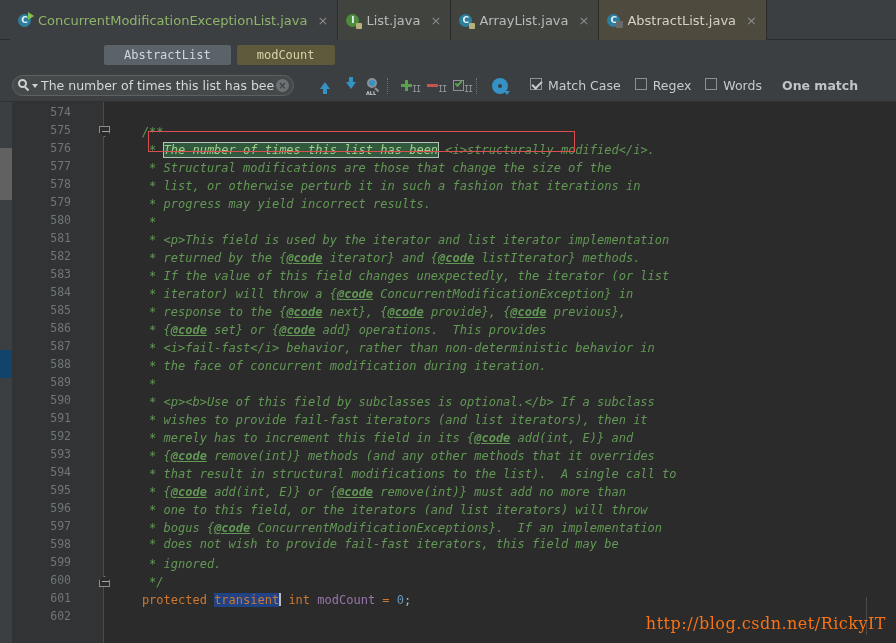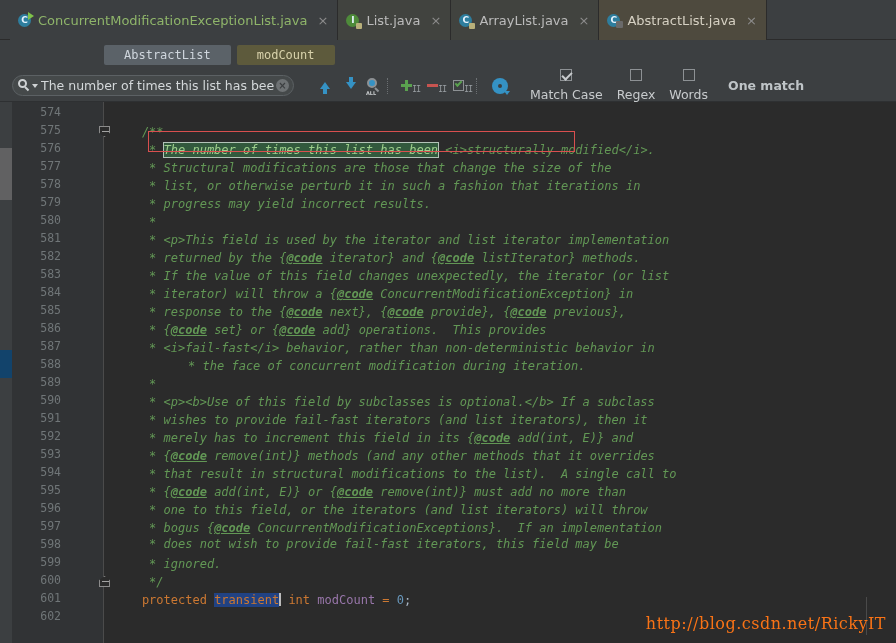--- a/index.html
+++ b/index.html
@@ -137,21 +137,21 @@
     font-family:"DejaVu Sans Mono", monospace; letter-spacing:-1px;}
 
   .gear { position: relative; width: 16px; height: 16px; }
   .gear .gbody { position:absolute; left:2px; top:2px; width:12px; height:12px; border-radius:50%;
     background:#3592c4; box-shadow: 0 0 0 2px #3592c4; }
   .gear .ghole { position:absolute; left:6px; top:6px; width:4px; height:4px; border-radius:50%;
     background:#3c3f41; }
   .gear .gcaret { position:absolute; right:-2px; bottom:-1px; width:0; height:0;
     border-left:3px solid transparent; border-right:3px solid transparent; border-top:4px solid #3592c4; }
 
-  .cb-item { display: flex; align-items: center; gap: 6px; margin-left: 14px; cursor: pointer; flex-direction: column; }
+  .cb-item { display: flex; gap: 6px; margin-left: 14px; cursor: pointer; }
   .cbox { width: 12px; height: 12px; border: 1.5px solid #8d9194; background: #3c3f41; position: relative; }
   .cbox.checked::after {
     content:''; position:absolute; left:1px; top:1.5px; width:8px; height:4px;
     border-left:2px solid #c8cbcd; border-bottom:2px solid #c8cbcd; transform: rotate(-45deg);
   }
   .cb-label { font-size: 12.5px; color: #c8cbcd; white-space: nowrap; }
   .matchstat { margin-left: 20px; font-size: 12.5px; color: #bfc4c7; font-weight: bold; white-space: nowrap; }
 
   
   .editor {
@@ -162,21 +162,21 @@
     position: absolute; left: 0; top: 0; width: 12px; height: 541px; background: #3c3f41;
   }
   .mk-thumb { position: absolute; left: 0; width: 12px; background: #6e6e6e; opacity: .75; }
   .mk-blue  { position: absolute; left: 0; width: 12px; background: #12436b; }
 
   .gutter {
     position: absolute; left: 12px; top: 0; width: 92px; height: 541px;
     background: #313335; border-right: 1px solid #4b4b4b;
   }
   .lnum {
-    position: absolute; right: 42px; font-family: "DejaVu Sans Mono", monospace;
+    position: absolute; right: 32px; font-family: "DejaVu Sans Mono", monospace;
     font-size: 11.5px; color: #707678; text-align: right; width: 32px;
   }
   .foldmark {
     position: absolute; left: 87px; width: 11px; height: 11px;
     border: 1px solid #8b8b8b; background: #2b2b2b;
   }
   .foldmark.top { border-radius: 0; clip-path: polygon(0 0, 100% 0, 100% 62%, 50% 100%, 0 62%); }
   .foldmark.bot { clip-path: polygon(50% 0, 100% 38%, 100% 100%, 0 100%, 0 38%); }
   .foldmark i {
     position: absolute; left: 2px; top: 4px; width: 7px; height: 1px; background: #a3a3a3;
@@ -391,21 +391,21 @@
         <div class="cline" style="top: 75px; left: 44.1px;"><span class="cmt">* list, or otherwise perturb it in such a fashion that iterations in</span></div>
         <div class="cline" style="top: 93px; left: 44.1px;"><span class="cmt">* progress may yield incorrect results.</span></div>
         <div class="cline" style="top: 111px; left: 44.1px;"><span class="cmt">*</span></div>
         <div class="cline" style="top: 129px; left: 44.1px;"><span class="cmt">* &lt;p&gt;This field is used by the iterator and list iterator implementation</span></div>
         <div class="cline" style="top: 147px; left: 44.1px;"><span class="cmt">* returned by the {</span><span class="jdoc-link">@code</span><span class="cmt"> iterator} and {</span><span class="jdoc-link">@code</span><span class="cmt"> listIterator} methods.</span></div>
         <div class="cline" style="top: 165px; left: 44.1px;"><span class="cmt">* If the value of this field changes unexpectedly, the iterator (or list</span></div>
         <div class="cline" style="top: 183px; left: 44.1px;"><span class="cmt">* iterator) will throw a {</span><span class="jdoc-link">@code</span><span class="cmt"> ConcurrentModificationException} in</span></div>
         <div class="cline" style="top: 201px; left: 44.1px;"><span class="cmt">* response to the {</span><span class="jdoc-link">@code</span><span class="cmt"> next}, {</span><span class="jdoc-link">@code</span><span class="cmt"> provide}, {</span><span class="jdoc-link">@code</span><span class="cmt"> previous},</span></div>
         <div class="cline" style="top: 219px; left: 44.1px;"><span class="cmt">* {</span><span class="jdoc-link">@code</span><span class="cmt"> set} or {</span><span class="jdoc-link">@code</span><span class="cmt"> add} operations.  This provides</span></div>
         <div class="cline" style="top: 237px; left: 44.1px;"><span class="cmt">* &lt;i&gt;fail-fast&lt;/i&gt; behavior, rather than non-deterministic behavior in</span></div>
-        <div class="cline" style="top: 255px; left: 44.1px; margin-left: 39px;"><span class="cmt">* the face of concurrent modification during iteration.</span></div>
+        <div class="cline" style="top: 255px; left: 44.1px;"><span class="cmt">* the face of concurrent modification during iteration.</span></div>
         <div class="cline" style="top: 273px; left: 44.1px;"><span class="cmt">*</span></div>
         <div class="cline" style="top: 291px; left: 44.1px;"><span class="cmt">* &lt;p&gt;&lt;b&gt;Use of this field by subclasses is optional.&lt;/b&gt; If a subclass</span></div>
         <div class="cline" style="top: 309px; left: 44.1px;"><span class="cmt">* wishes to provide fail-fast iterators (and list iterators), then it</span></div>
         <div class="cline" style="top: 327px; left: 44.1px;"><span class="cmt">* merely has to increment this field in its {</span><span class="jdoc-link">@code</span><span class="cmt"> add(int, E)} and</span></div>
         <div class="cline" style="top: 345px; left: 44.1px;"><span class="cmt">* {</span><span class="jdoc-link">@code</span><span class="cmt"> remove(int)} methods (and any other methods that it overrides</span></div>
         <div class="cline" style="top: 381px; left: 44.1px;"><span class="cmt">* {</span><span class="jdoc-link">@code</span><span class="cmt"> add(int, E)} or {</span><span class="jdoc-link">@code</span><span class="cmt"> remove(int)} must add no more than</span></div>
         <div class="cline" style="top: 363px; left: 44.1px;"><span class="cmt">* that result in structural modifications to the list).  A single call to</span></div>
         <div class="cline" style="top: 399px; left: 44.1px;"><span class="cmt">* one to this field, or the iterators (and list iterators) will throw</span></div>
         <div class="cline" style="top: 417px; left: 44.1px;"><span class="cmt">* bogus {</span><span class="jdoc-link">@code</span><span class="cmt"> ConcurrentModificationExceptions}.  If an implementation</span></div>
         <div class="cline" style="top: 433px; left: 44.1px;"><span class="cmt">* does not wish to provide fail-fast iterators, this field may be</span></div>

